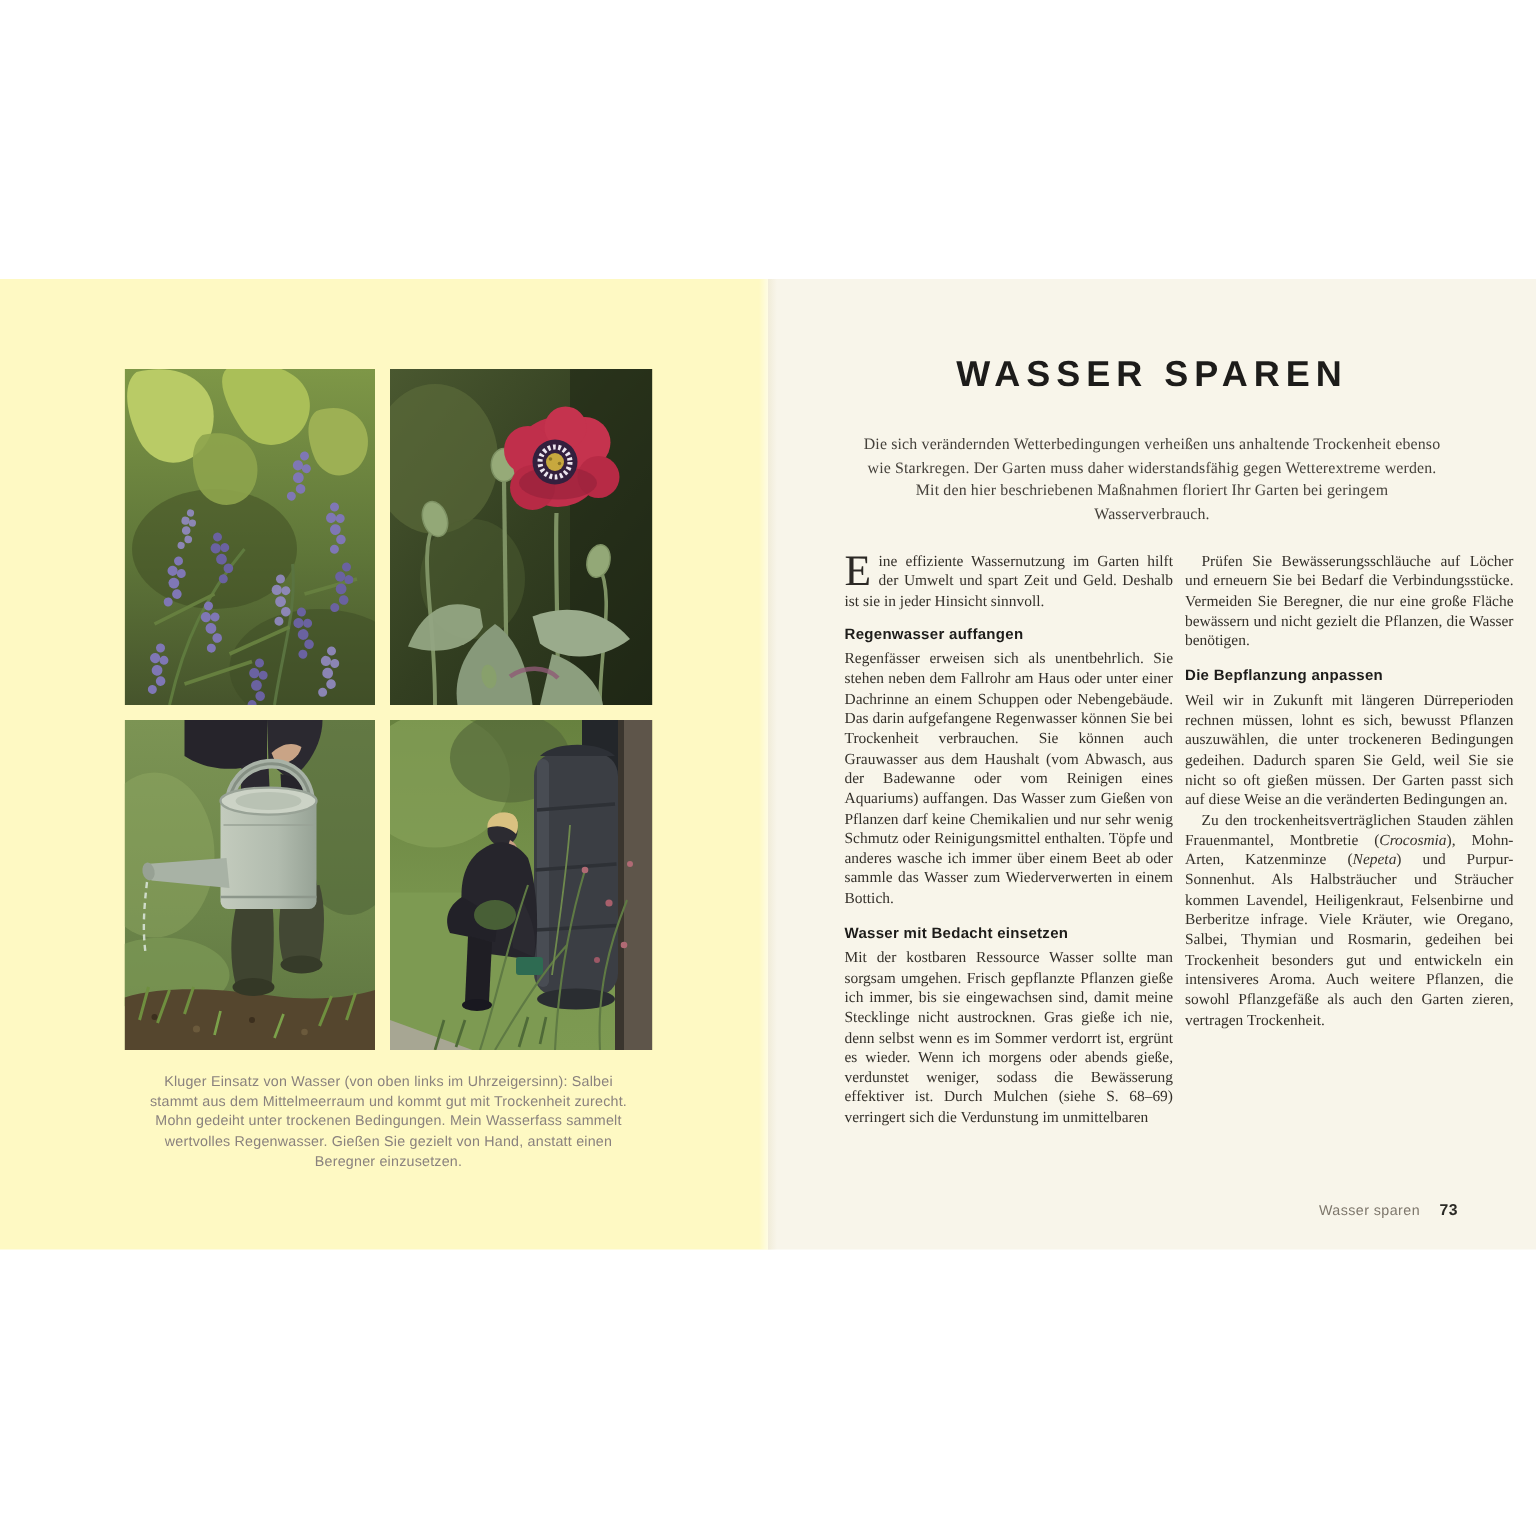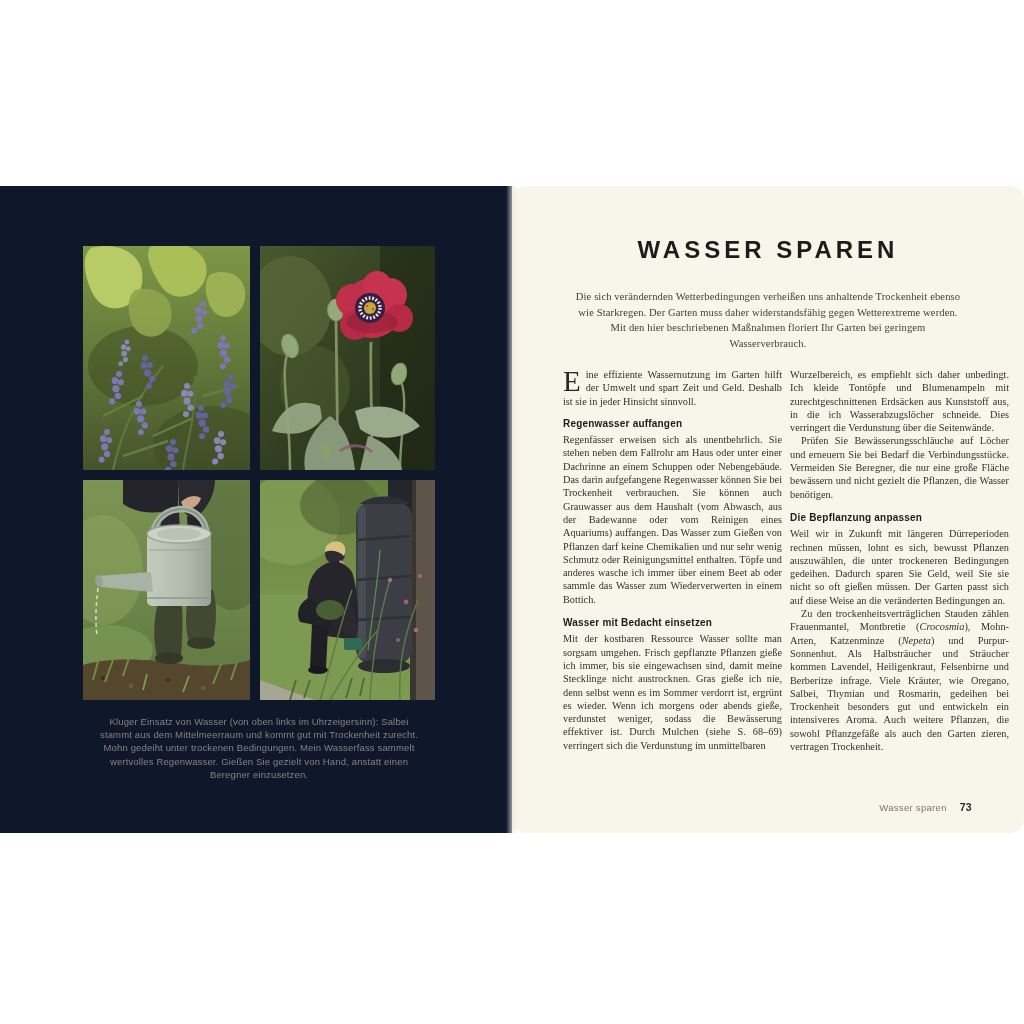--- a/index.html
+++ b/index.html
@@ -2,24 +2,24 @@
 <html lang="de"><head>
 <meta charset="utf-8">
 <style>
   html,body{margin:0;padding:0;}
   body{
     width:1024px;height:1024px;background:#ffffff;position:relative;overflow:hidden;
     font-family:"Liberation Sans",sans-serif;
   }
   .spread{position:absolute;left:0;top:186px;width:1024px;height:647px;}
   .page{position:absolute;top:0;height:647px;}
-  .page-left{left:0;width:512px;background:#0f172a;}
+  .page-left{left:0;width:512px;background:#fef9c3;}
   .page-left::after{content:"";position:absolute;right:0;top:0;width:6px;height:100%;
     background:linear-gradient(to right,rgba(255,255,255,0),rgba(255,255,255,.55));}
-  .page-right{left:512px;width:512px;background:#f8f5ea;border-radius:14px;}
+  .page-right{left:512px;width:512px;background:#f8f5ea;}
   .page-right::before{content:"";position:absolute;left:0;top:0;width:6px;height:100%;
     background:linear-gradient(to right,rgba(240,235,215,.9),rgba(248,245,234,0));}
 
   
   .photo{position:absolute;overflow:hidden;}
   .photo svg{display:block;width:100%;height:100%;}
   .ph1{left:83px;top:60px;width:167px;height:224px;}
   .ph2{left:260px;top:60px;width:175px;height:224px;}
   .ph3{left:83px;top:294px;width:167px;height:220px;}
   .ph4{left:260px;top:294px;width:175px;height:220px;}
@@ -264,21 +264,20 @@
 
     <div class="columns">
       <div class="col">
         <p><span class="dropcap">E</span><span>ine effiziente Wassernutzung im Garten hilft der Umwelt und spart Zeit und Geld. Deshalb ist sie in jeder Hinsicht sinnvoll.</span></p>
         <h3 class="first-h">Regenwasser auffangen</h3>
         <p>Regenfässer erweisen sich als unentbehrlich. Sie stehen neben dem Fallrohr am Haus oder unter einer Dachrinne an einem Schuppen oder Nebengebäude. Das darin aufgefangene Regenwasser können Sie bei Trockenheit verbrauchen. Sie können auch Grauwasser aus dem Haushalt (vom Abwasch, aus der Badewanne oder vom Reinigen eines Aquariums) auffangen. Das Wasser zum Gießen von Pflanzen darf keine Chemikalien und nur sehr wenig Schmutz oder Reinigungsmittel enthalten. Töpfe und anderes wasche ich immer über einem Beet ab oder sammle das Wasser zum Wiederverwerten in einem Bottich.</p>
         <h3>Wasser mit Bedacht einsetzen</h3>
         <p>Mit der kostbaren Ressource Wasser sollte man sorgsam umgehen. Frisch gepflanzte Pflanzen gieße ich immer, bis sie eingewachsen sind, damit meine Stecklinge nicht austrocknen. Gras gieße ich nie, denn selbst wenn es im Sommer verdorrt ist, ergrünt es wieder. Wenn ich morgens oder abends gieße, verdunstet weniger, sodass die Bewässerung effektiver ist. Durch Mulchen (siehe S. 68–69) verringert sich die Verdunstung im unmittelbaren</p>
       </div>
       <div class="col">
-        <p>Wurzelbereich, es empfiehlt sich daher unbedingt. Ich kleide Tontöpfe und Blumenampeln mit zurechtgeschnittenen Erdsäcken aus Kunststoff aus, in die ich Wasserabzugslöcher schneide. Dies verringert die Verdunstung über die Seitenwände.</p>
         <p class="indent">Prüfen Sie Bewässerungsschläuche auf Löcher und erneuern Sie bei Bedarf die Verbindungsstücke. Vermeiden Sie Beregner, die nur eine große Fläche bewässern und nicht gezielt die Pflanzen, die Wasser benötigen.</p>
         <h3>Die Bepflanzung anpassen</h3>
         <p>Weil wir in Zukunft mit längeren Dürreperioden rechnen müssen, lohnt es sich, bewusst Pflanzen auszuwählen, die unter trockeneren Bedingungen gedeihen. Dadurch sparen Sie Geld, weil Sie sie nicht so oft gießen müssen. Der Garten passt sich auf diese Weise an die veränderten Bedingungen an.</p>
         <p class="indent"><span>Zu den trockenheitsverträglichen Stauden zählen Frauenmantel, Montbretie (</span><span class="species">Crocosmia</span><span>), Mohn-Arten, Katzenminze (</span><span class="species">Nepeta</span><span>) und Purpur-Sonnenhut. Als Halbsträucher und Sträucher kommen Lavendel, Heiligenkraut, Felsenbirne und Berberitze infrage. Viele Kräuter, wie Oregano, Salbei, Thymian und Rosmarin, gedeihen bei Trockenheit besonders gut und entwickeln ein intensiveres Aroma. Auch weitere Pflanzen, die sowohl Pflanzgefäße als auch den Garten zieren, vertragen Trockenheit.</span></p>
       </div>
     </div>
 
     <div class="page-footer">
       <span>Wasser sparen</span><span class="pageno">73</span>
     </div>

